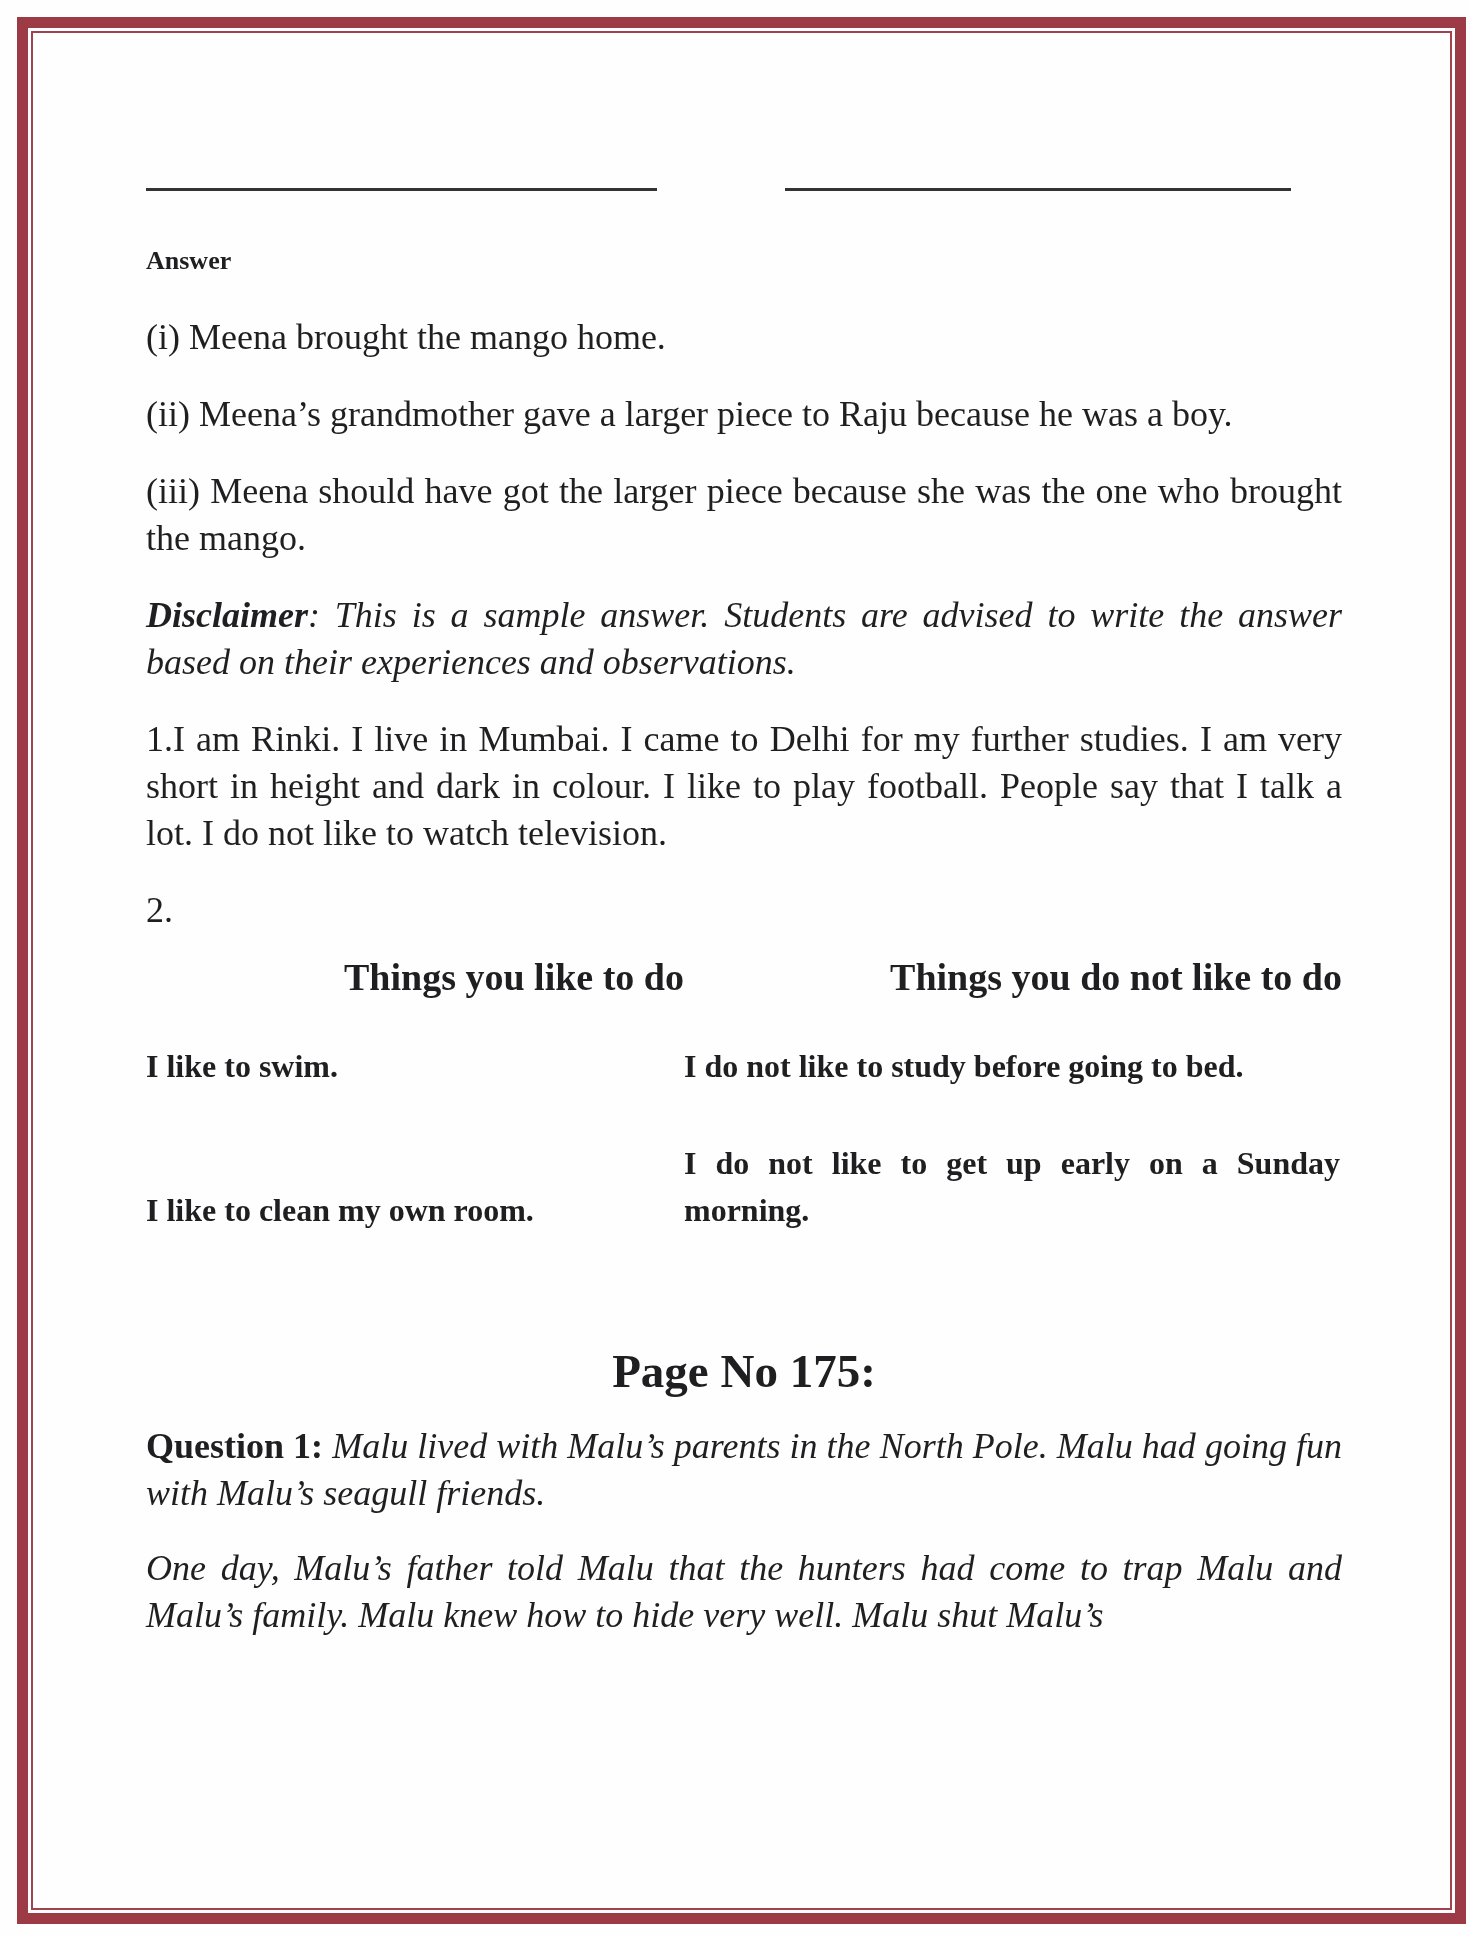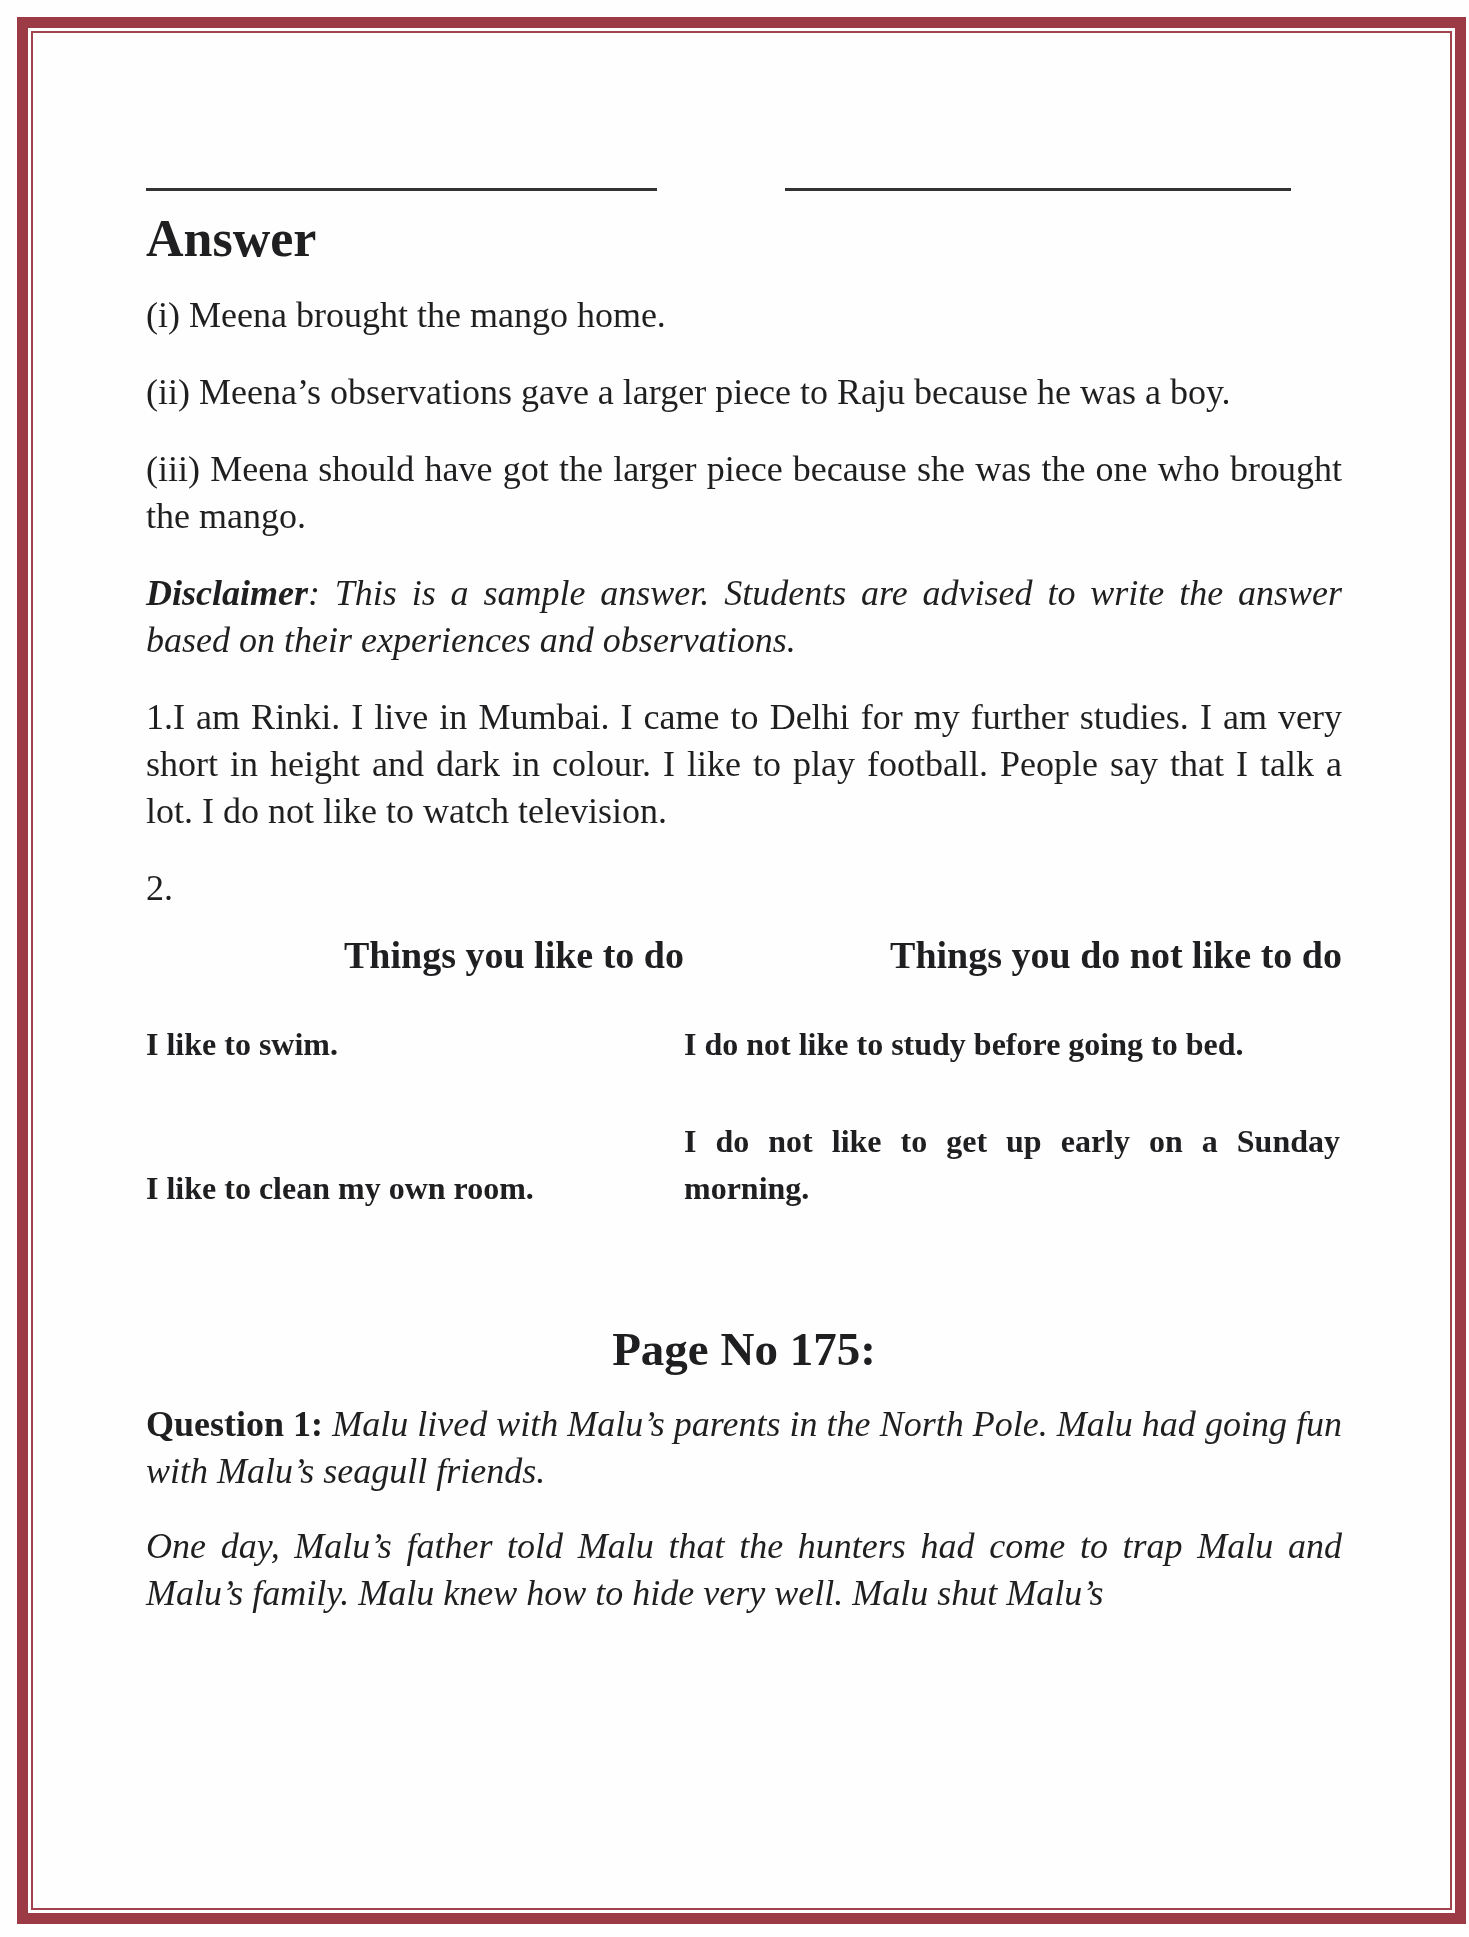--- a/index.html
+++ b/index.html
@@ -26,22 +26,22 @@
     left: 146px; top: 0;
     width: 1196px;
     font-size: 36px;
     line-height: 47px;
   }
   .rules { position: relative; margin-top: 188px; height: 4px; }
   .rule { position: absolute; top: 0; height: 3px; background: #333336; }
   .rule.r1 { left: 0; width: 511px; }
   .rule.r2 { left: 639px; width: 506px; }
   .h-answer {
-    margin-top: 23px;
-    font-size: 52px;
+    margin-top: 45px;
+    font-size: 26px;
     font-weight: bold;
     line-height: 47px;
   }
   p { margin: 30px 0 0 0; text-align: justify; }
   .italic { font-style: italic; }
   .lead-bi { font-weight: bold; font-style: italic; }
   .lead-b  { font-weight: bold; font-style: normal; }
   table.likes {
     margin-top: 20px;
     width: 100%;
@@ -84,21 +84,21 @@
 <div class="content">
 
   <div class="rules">
     <div class="rule r1"></div>
     <div class="rule r2"></div>
   </div>
 
   <div class="h-answer">Answer</div>
 
   <p>(i) Meena brought the mango home.</p>
-  <p>(ii) Meena’s observations gave a larger piece to Raju because he was a boy.</p>
+  <p>(ii) Meena’s grandmother gave a larger piece to Raju because he was a boy.</p>
   <p>(iii) Meena should have got the larger piece because she was the one who brought the mango.</p>
 
   <p class="italic"><span class="lead-bi">Disclaimer</span><span>: This is a sample answer. Students are advised to write the answer based on their experiences and observations.</span></p>
 
   <p>1.I am Rinki. I live in Mumbai. I came to Delhi for my further studies. I am very short in height and dark in colour. I like to play football. People say that I talk a lot. I do not like to watch television.</p>
   <p>2.</p>
 
   <table class="likes">
     <colgroup>
         <col class="c1">

